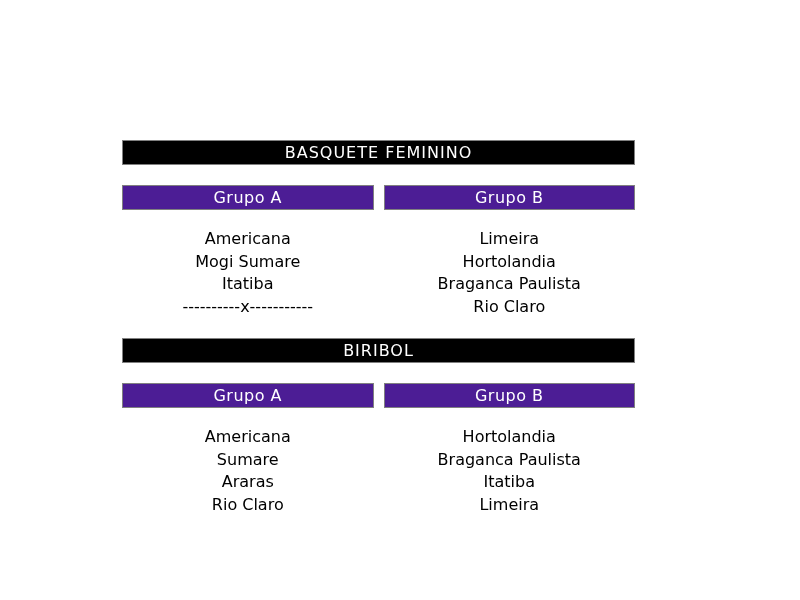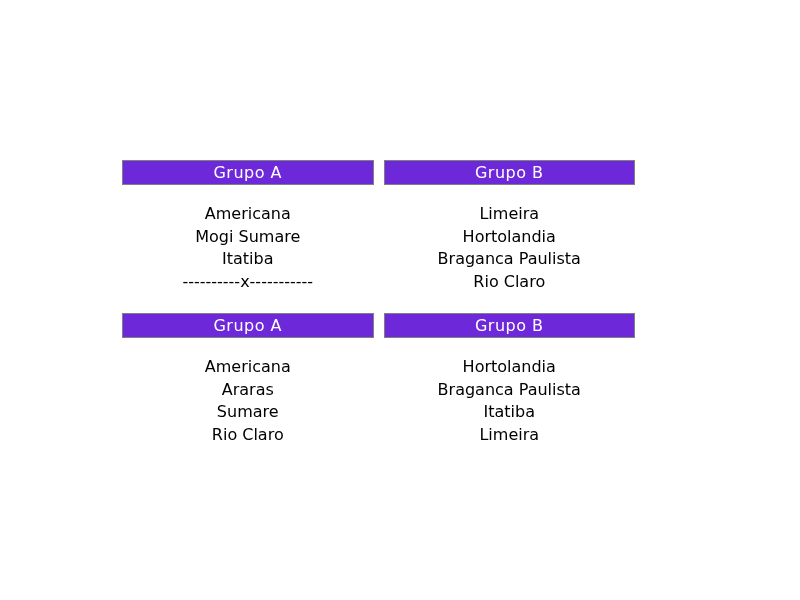--- a/index.html
+++ b/index.html
@@ -41,21 +41,21 @@
     margin-top: 20px;
     margin-bottom: 20px;
   }
   .group-col {
     flex: 1 1 0;
   }
   .group-header {
     box-sizing: border-box;
     height: 25px;
     line-height: 23px;
-    background: #6d28d9;
+    background: #4c1d95;
     border: 1px solid #808080;
     color: #ffffff;
     text-align: center;
     font-size: 16px;
     letter-spacing: 0.5px;
     white-space: nowrap;
   }
   .team-list {
     margin-top: 18px;
   }
@@ -67,20 +67,21 @@
     font-size: 16px;
     white-space: nowrap;
   }
 </style>
 </head>
 <body>
 
 <div class="content">
 
   <div class="section">
+    <div class="title-bar">BASQUETE FEMININO</div>
     <div class="groups-row">
       <div class="group-col">
         <div class="group-header">Grupo A</div>
         <div class="team-list">
           <div class="team-row">Americana</div>
           <div class="team-row">Mogi Sumare</div>
           <div class="team-row">Itatiba</div>
           <div class="team-row">----------x-----------</div>
         </div>
       </div>
@@ -90,27 +91,28 @@
           <div class="team-row">Limeira</div>
           <div class="team-row">Hortolandia</div>
           <div class="team-row">Braganca Paulista</div>
           <div class="team-row">Rio Claro</div>
         </div>
       </div>
     </div>
   </div>
 
   <div class="section">
+    <div class="title-bar">BIRIBOL</div>
     <div class="groups-row">
       <div class="group-col">
         <div class="group-header">Grupo A</div>
         <div class="team-list">
           <div class="team-row">Americana</div>
+          <div class="team-row">Sumare</div>
           <div class="team-row">Araras</div>
-          <div class="team-row">Sumare</div>
           <div class="team-row">Rio Claro</div>
         </div>
       </div>
       <div class="group-col">
         <div class="group-header">Grupo B</div>
         <div class="team-list">
           <div class="team-row">Hortolandia</div>
           <div class="team-row">Braganca Paulista</div>
           <div class="team-row">Itatiba</div>
           <div class="team-row">Limeira</div>

